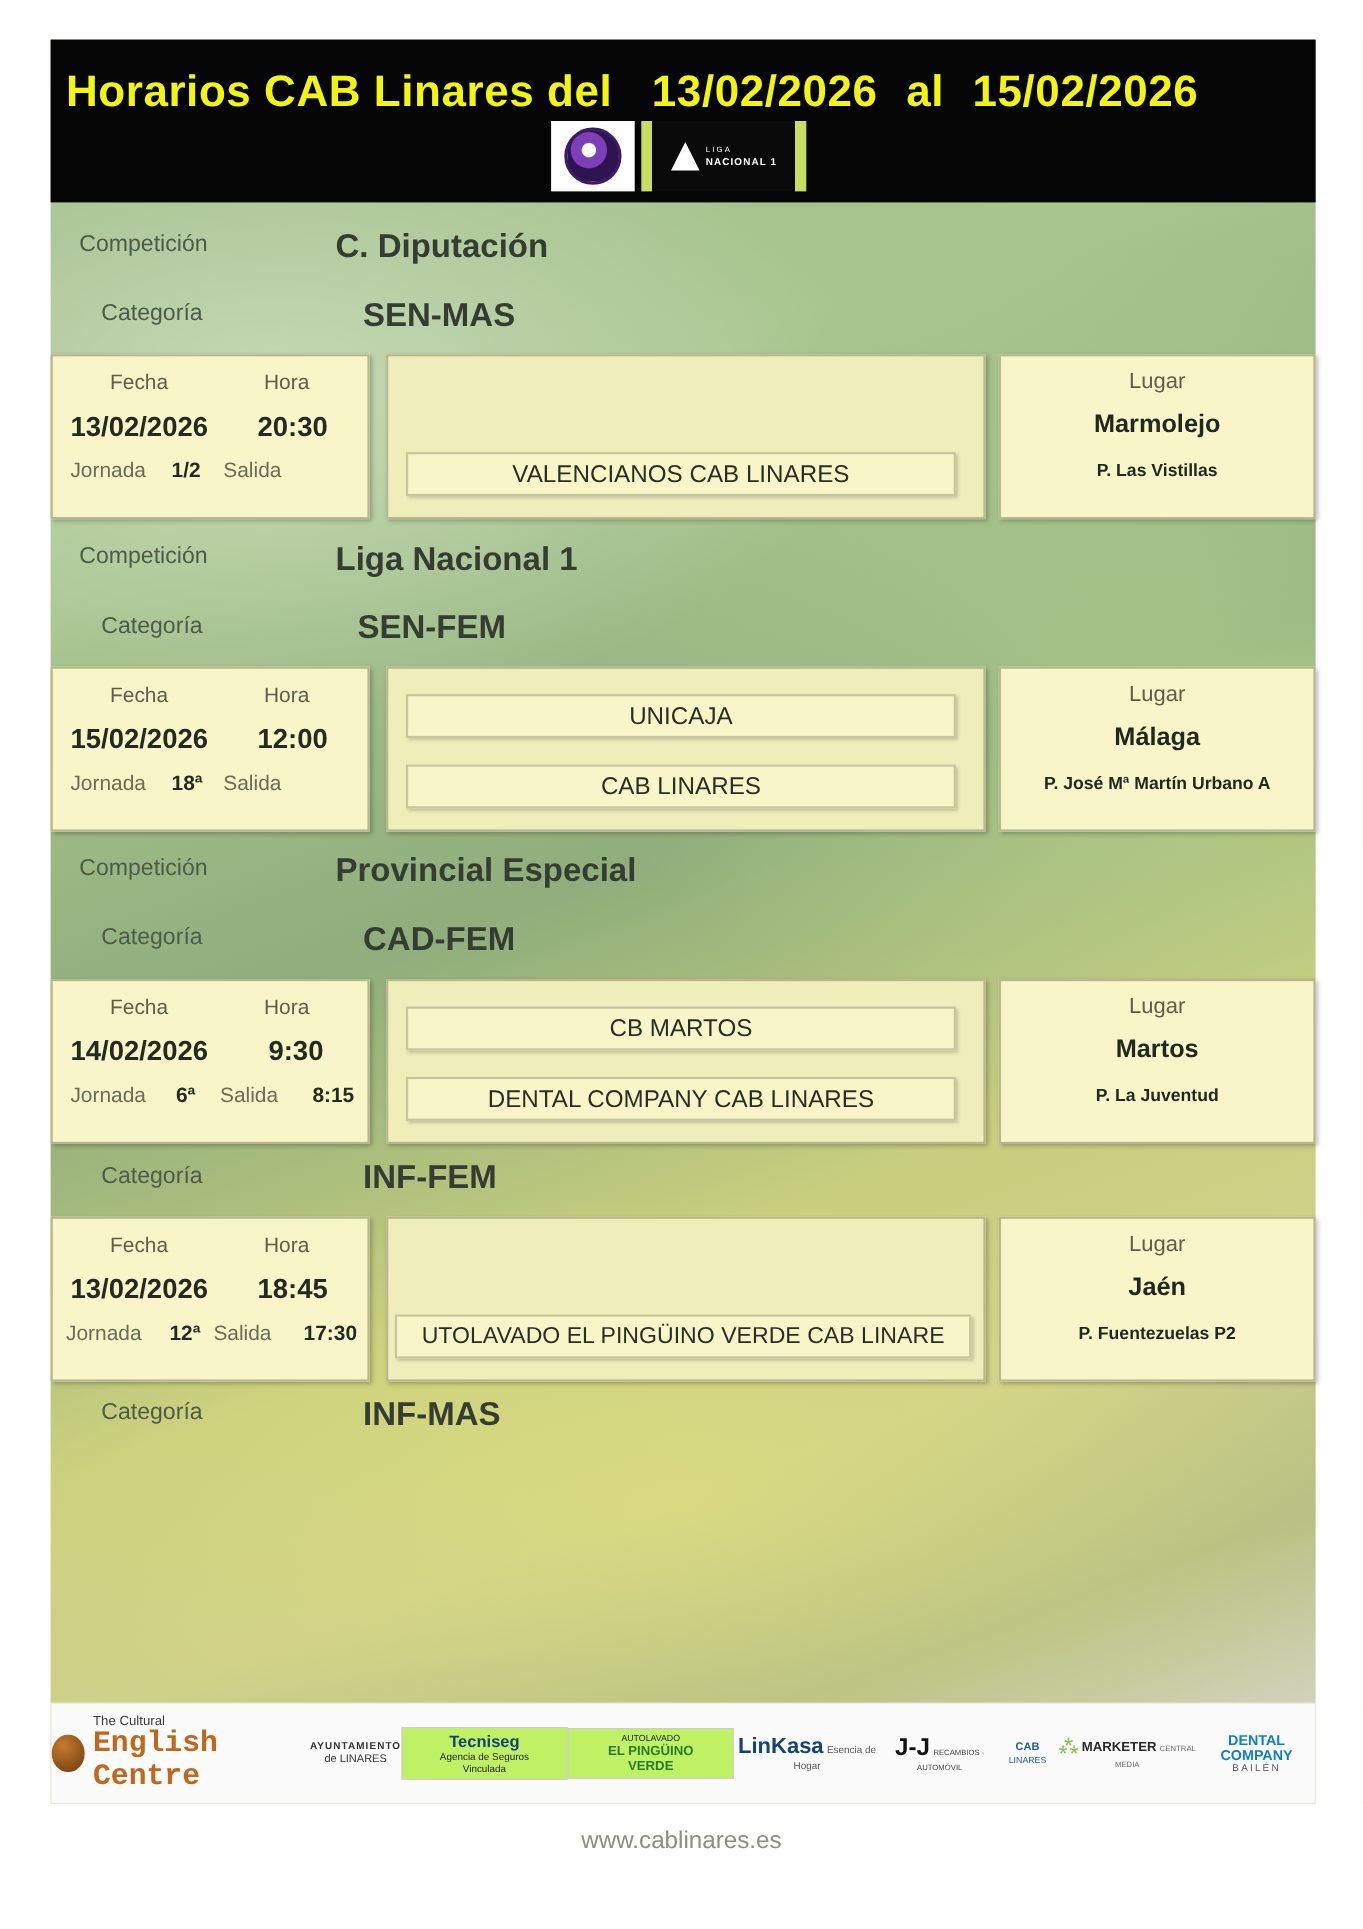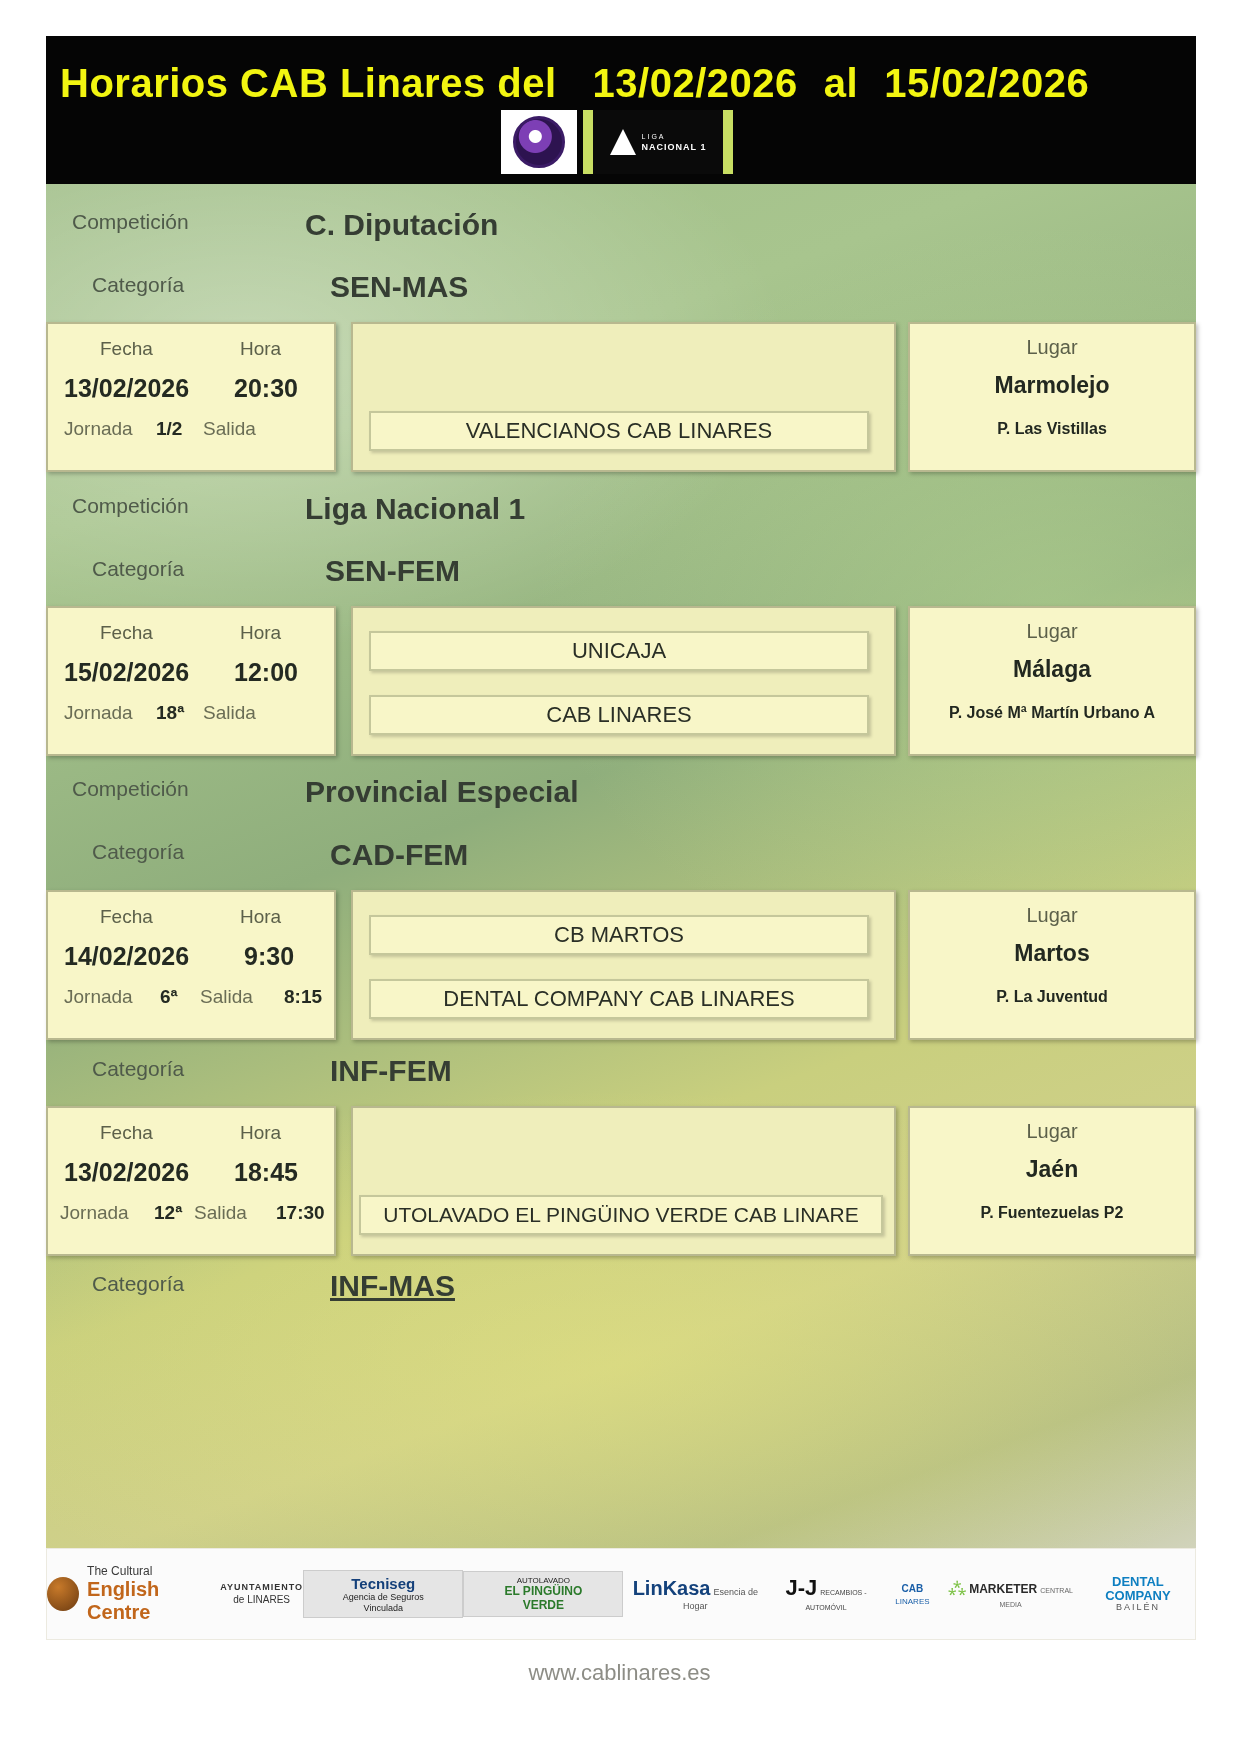--- a/index.html
+++ b/index.html
@@ -139,24 +139,24 @@
   }
   .sp{font-size:11px;color:#333;text-align:center;line-height:1.1;}
   .sp .big{display:block;font-weight:bold;}
   .sp1{color:#1a1a1a;font-size:13px;text-align:left;display:flex;align-items:center;}
   .ball{
     width:34px;height:34px;border-radius:50%;
     background:radial-gradient(circle at 35% 30%,#c87a2a,#6b3a10);
     margin-right:8px;
   }
   .sp1 .l1{font-size:12px;color:#3a3a3a;}
-  .sp1 .l2{font-size:20px;font-weight:bold;color:#c1661b;}
+  .sp1 .l2{font-size:27px;font-weight:bold;color:#c1661b;font-family:Liberation Mono, monospace;}
   .sp-box{
     border:1px solid #ccc;padding:4px 21px;font-size:9px;color:#222;line-height:1.15;text-align:center;
-    background:#e5e5e5;
+    background:#bef264;
   }
   .sp-blue{color:#14407a;font-weight:bold;font-size:15px;}
   .sp-green{color:#2b7a2b;font-weight:bold;font-size:12px;}
   .sp-link{font-size:20px;color:#14427c;font-weight:bold;}
   .sp-jj{font-size:22px;font-weight:bold;color:#111;}
   .sp-mark{color:#2a2a2a;font-size:12px;font-weight:bold;}
   .sp-dot{color:#7ac142;}
   .sp-dental{color:#0e7fc1;font-size:13px;font-weight:bold;}
 
   .website{
@@ -301,21 +301,21 @@
       <div class="team t2" style="left:6px;width:524px;font-size:21px;">UTOLAVADO EL PINGÜINO VERDE CAB LINARE</div>
     </div>
     <div class="cell cell-right">
       <div class="r-head">Lugar</div>
       <div class="r-city">Jaén</div>
       <div class="r-place">P. Fuentezuelas P2</div>
     </div>
   </div>
 
   <div class="lbl" style="left:92px;top:1272px;">Categoría</div>
-  <div class="val" style="left:330px;top:1269px;text-decoration:underline;">INF-MAS</div>
+  <div class="val" style="left:330px;top:1269px;">INF-MAS</div>
 
   <div class="footwhite"></div>
   <div class="sponsors">
     <div class="sp1">
       <div class="ball"></div>
       <div>
         <div class="l1">The Cultural</div>
         <div class="l2">English Centre</div>
       </div>
     </div>

